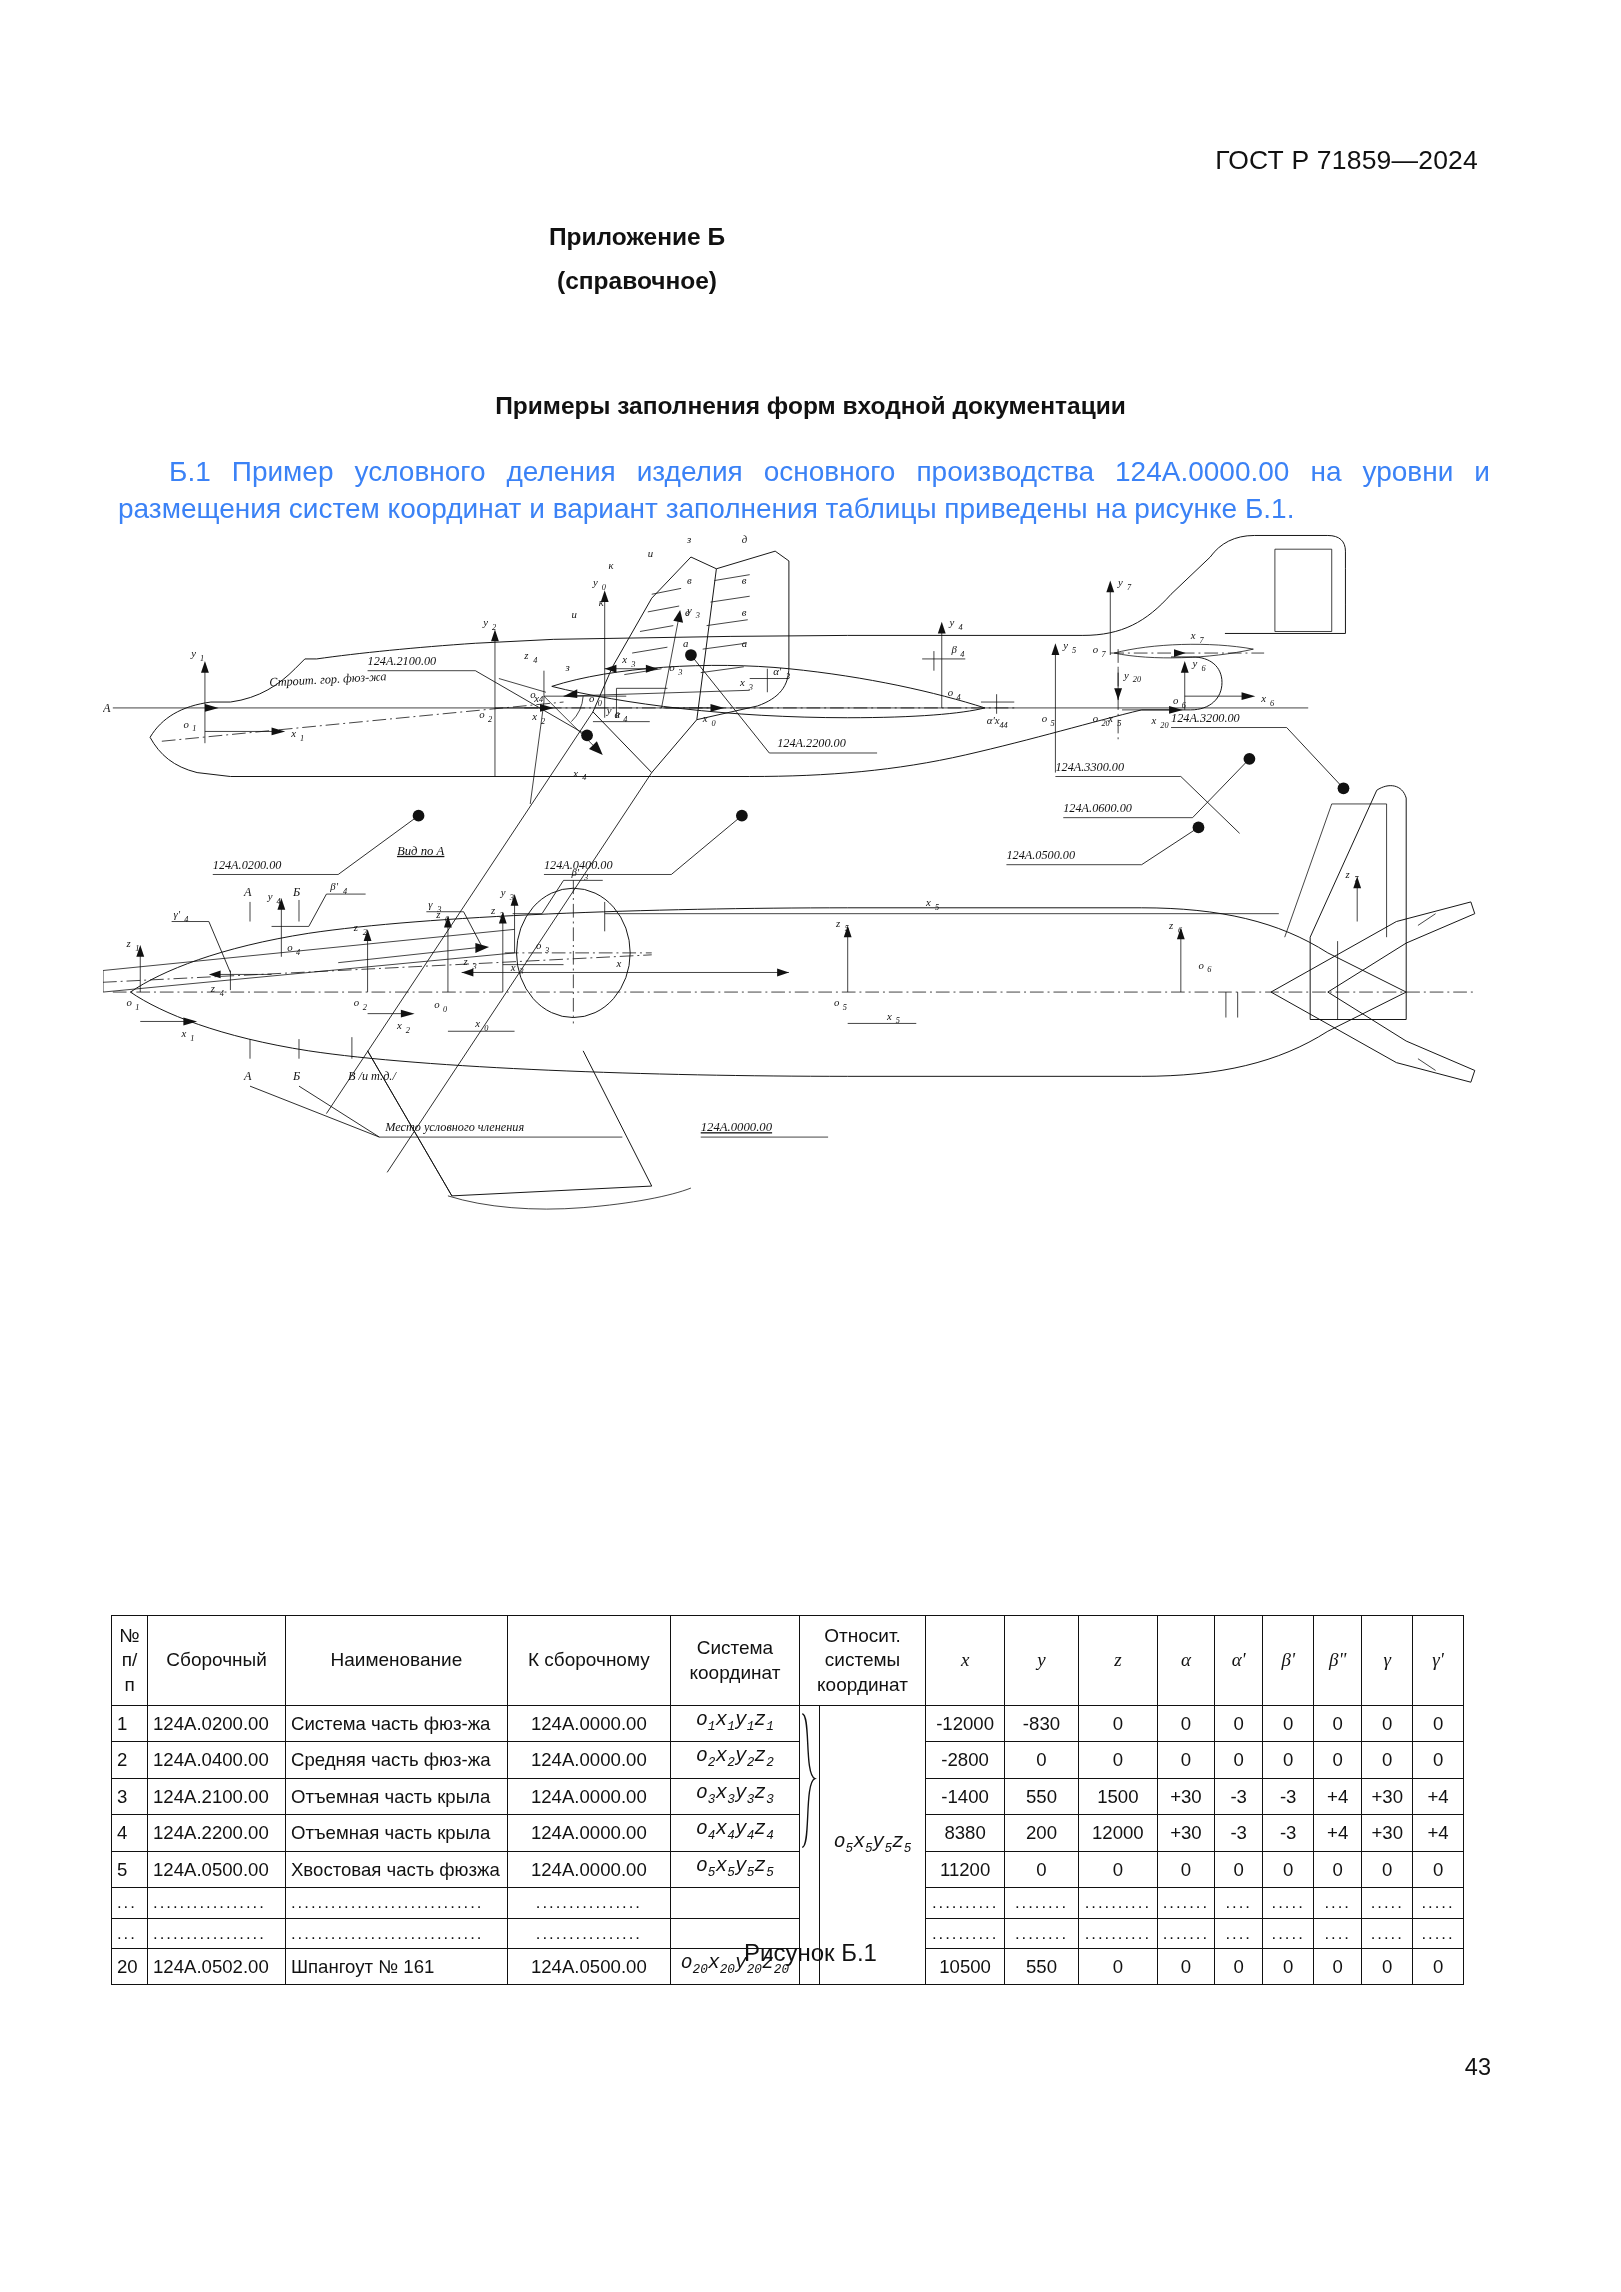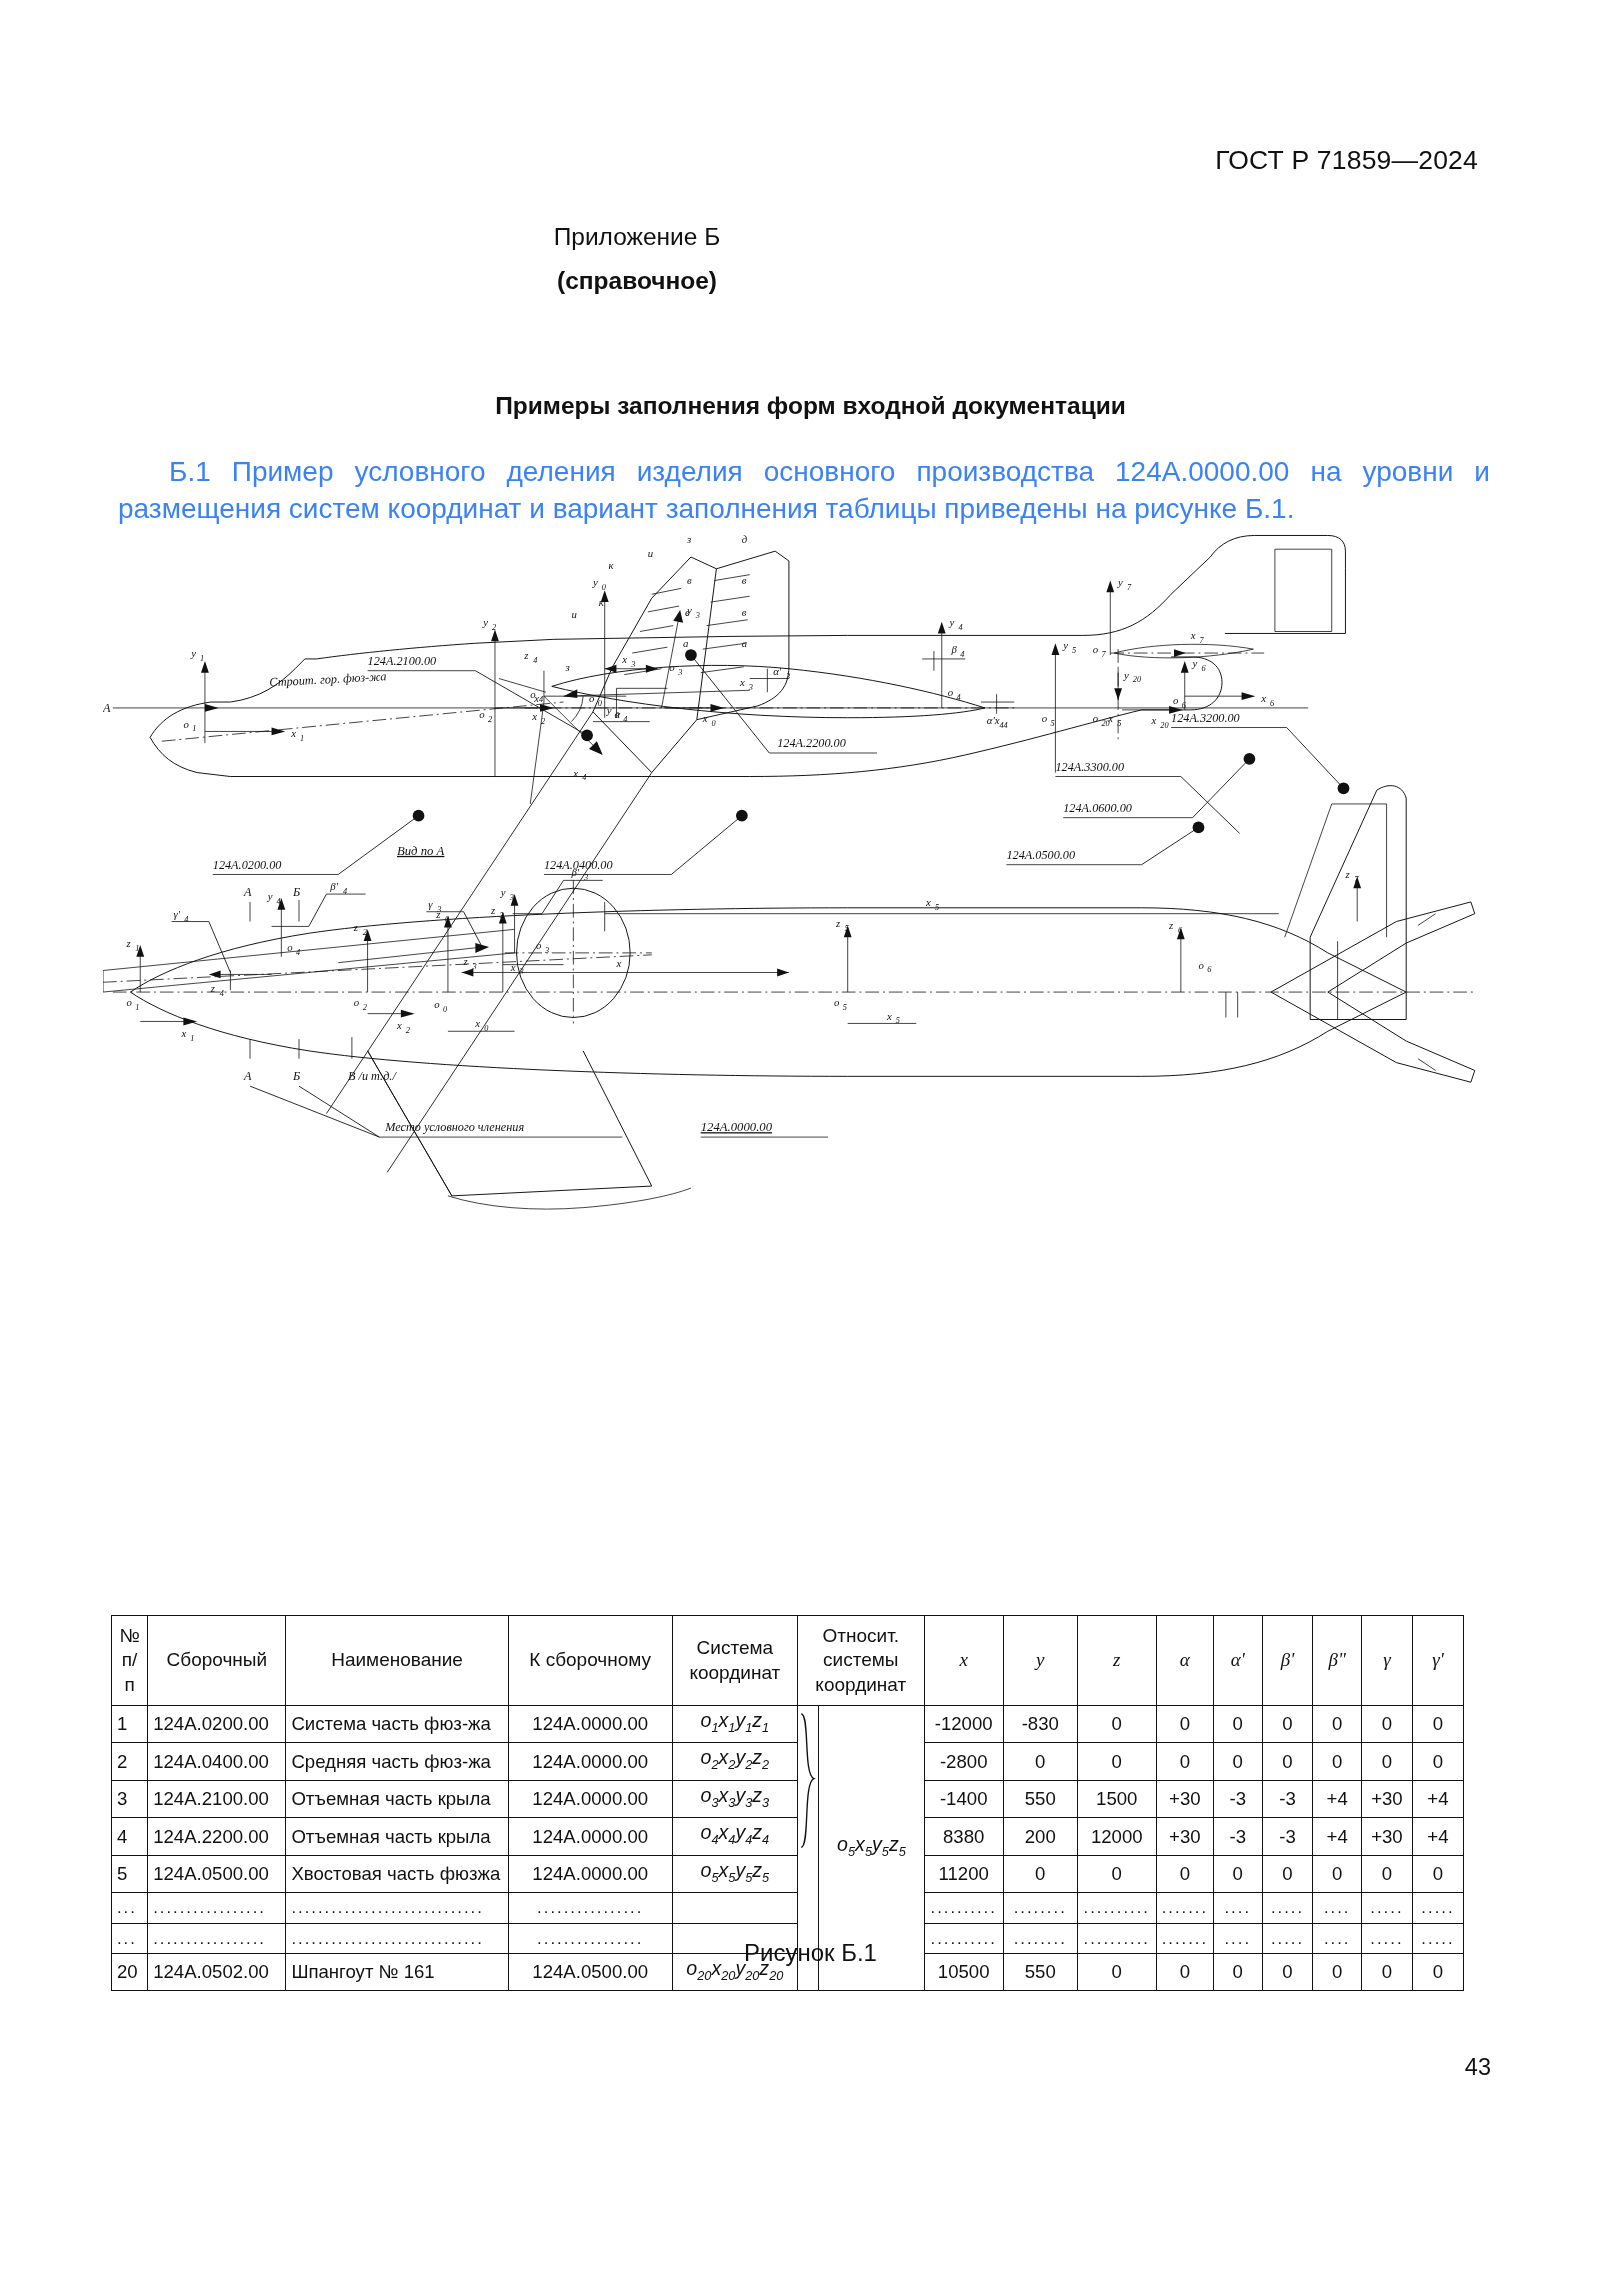--- a/index.html
+++ b/index.html
@@ -16,21 +16,21 @@
 
   
   .doc-header {
     position: absolute; top: 145px; right: 143px;
     font-size: 26.5px; font-weight: normal; letter-spacing: 0.2px;
   }
 
   
   .appendix-title {
     position: absolute; top: 223px; left: 0; width: 1274px;
-    text-align: center; font-size: 24.5px; font-weight: normal;
+    text-align: center; font-size: 24.5px; font-weight: bold;
   }
   .appendix-sub {
     position: absolute; top: 267px; left: 0; width: 1274px;
     text-align: center; font-size: 24.5px; font-weight: bold;
   }
   .section-title {
     position: absolute; top: 392px; left: 0; width: 1621px;
     text-align: center; font-size: 24.5px; font-weight: bold;
   }
 
@@ -111,21 +111,21 @@
   .data-table thead th {
     text-align: center;
     height: 90px;
     line-height: 24.5px;
     font-size: 19px;
   }
   .data-table tbody td { height: 25.5px; line-height: 25.5px; }
   .c-left { text-align: left; }
   .c-center { text-align: center; }
   .italic-var { font-family: "Liberation Serif", serif; font-style: italic; font-size: 20.6px; }
-  .coordsys { font-family: Liberation Sans, sans-serif; font-style: italic; font-size: 19.6px; white-space: nowrap; }
+  .coordsys { font-family: Liberation Mono, monospace; font-style: italic; font-size: 19.6px; white-space: nowrap; }
   .coordsys sub { font-size: 0.65em; font-style: italic; }
   .dotsrow { letter-spacing: 2px; font-size: 16.7px; color:#111; }
   .brace-cell { position: relative; padding: 0; width: 29px; }
   .relcell { position: relative; }
   .brace-svg { position:absolute; left:50%; top:3.9px; transform: translateX(-50%); }
 
   
   .w-num { width: 39px; }
   .w-asm { width: 145px; }
   .w-name { width: 233px; }

